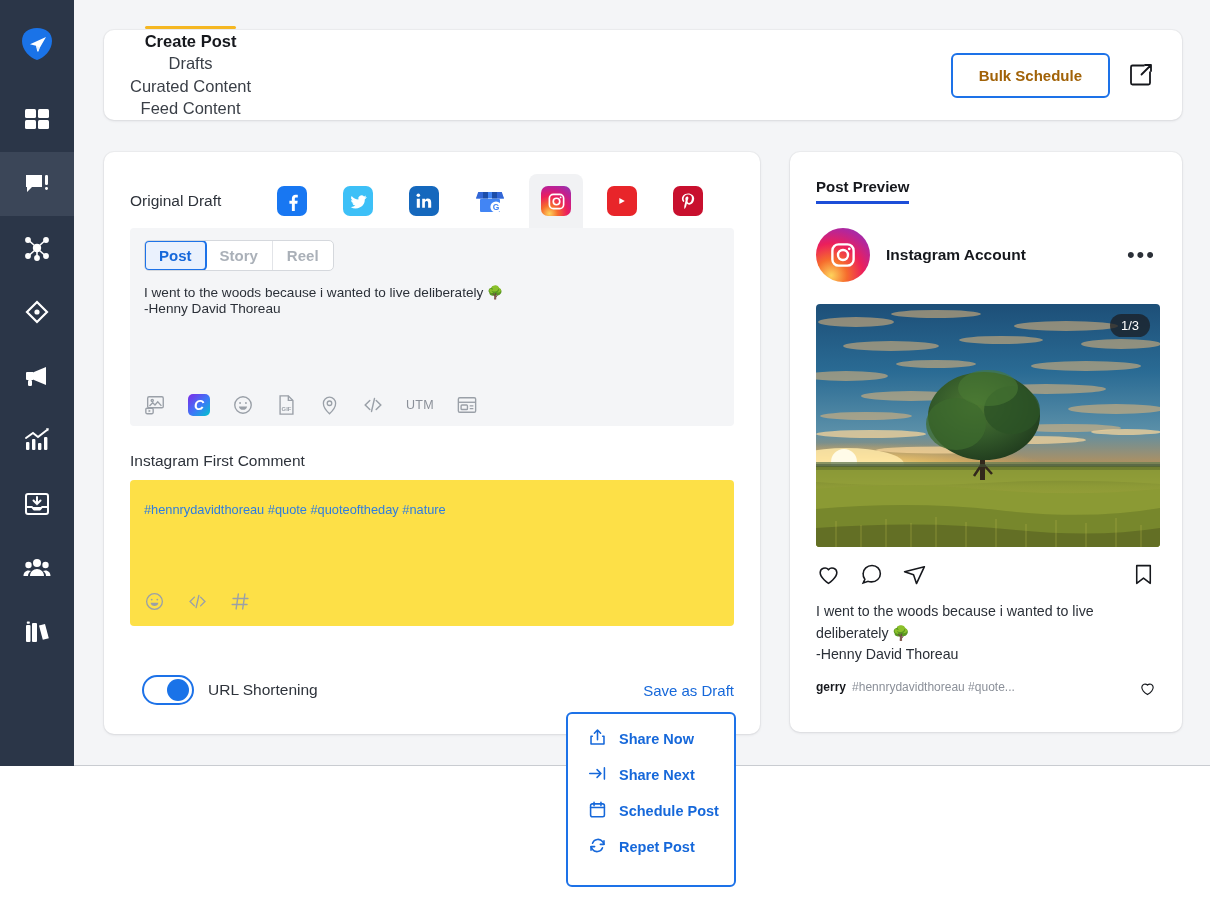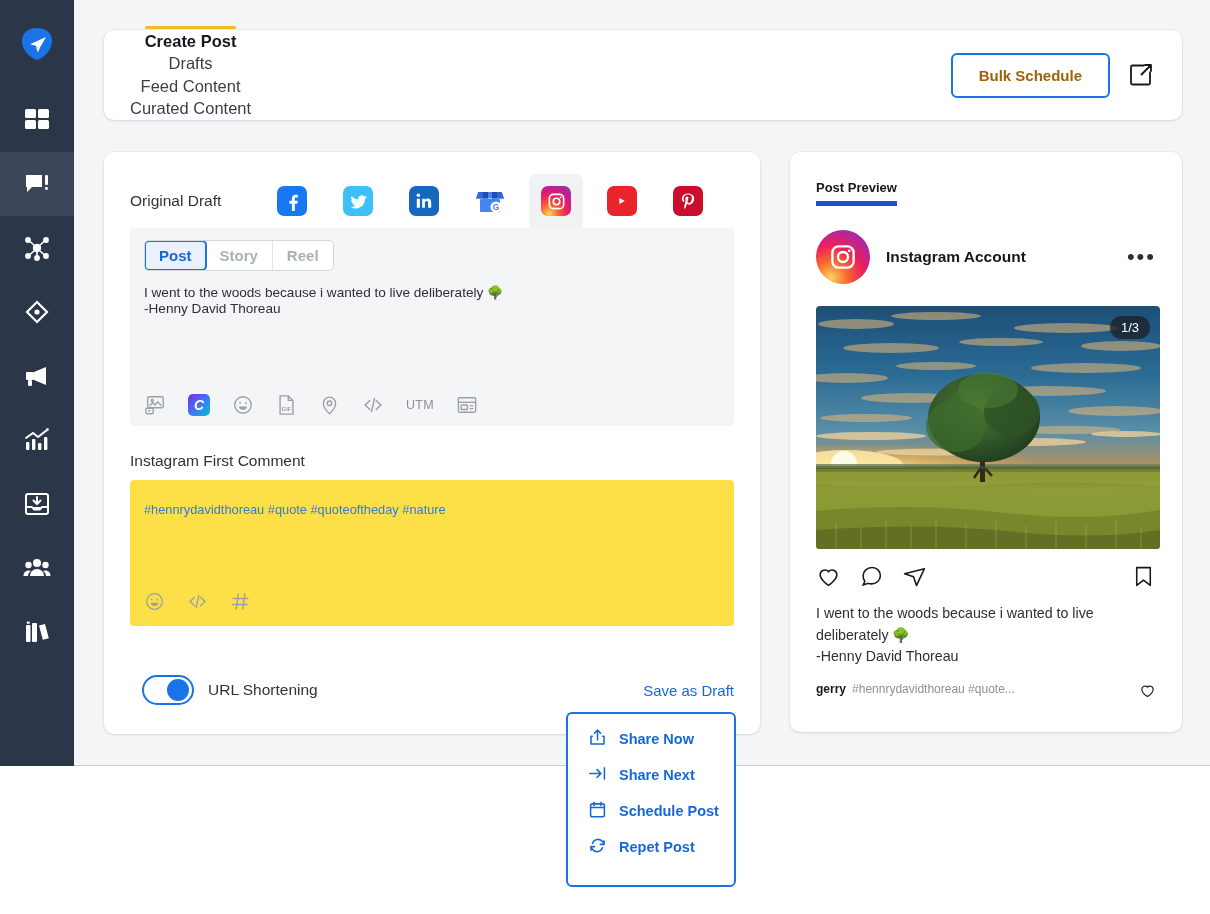--- a/index.html
+++ b/index.html
@@ -198,23 +198,23 @@
 
   
   .preview-card {
     position: absolute; left: 790px; top: 152px;
     width: 392px; height: 580px;
     background: #fff; border-radius: 10px;
     box-shadow: 0 1px 3px rgba(16,24,40,.10), 0 0 0 1px rgba(16,24,40,.03);
     padding: 26px;
   }
   .pv-title {
-    font-size: 13px; font-weight: bold; color: #16181d;
+    font-size: 15px; font-weight: bold; color: #16181d;
     display: inline-block; padding-bottom: 6px;
-    border-bottom: 5px solid #1d4ed8;
+    border-bottom: 3px solid #1d4ed8;
   }
   .pv-head { display: flex; align-items: center; margin-top: 24px; }
   .ig-avatar {
     width: 54px; height: 54px; border-radius: 50%;
     background: radial-gradient(circle at 28% 88%, #fdd35c 0%, #f66c2d 26%, #ec1f5b 52%, #b4269b 76%, #7b3ec8 100%);
     display: flex; align-items: center; justify-content: center;
   }
   .ig-name { margin-left: 16px; font-size: 15.5px; font-weight: bold; color: #16181d; }
   .dots { margin-left: auto; color: #2b3038; font-size: 22px; letter-spacing: 2px; line-height: 8px; cursor: pointer; }
 
@@ -365,24 +365,24 @@
 
   <div class="topcard">
     <div class="tabs">
       <div class="tab active">
           <span>Create Post</span>
         </div>
       <div class="tab">
           <span>Drafts</span>
         </div>
       <div class="tab">
+          <span>Curated Content</span>
+        </div>
+      <div class="tab">
           <span>Feed Content</span>
-        </div>
-      <div class="tab">
-          <span>Curated Content</span>
         </div>
     </div>
     <div class="top-right">
       <button class="bulk-btn">Bulk Schedule</button>
       <span class="expand-icon">
         <svg width="26" height="26" viewBox="0 0 26 26" fill="none" stroke="#16181d" stroke-width="1.8">
           <path d="M16.5 3.5H4.5a1.5 1.5 0 00-1.5 1.5v16a1.5 1.5 0 001.5 1.5h16a1.5 1.5 0 001.5-1.5V9.5"></path>
           <path d="M23 3l-9.5 9.5M23 3h-6M23 3v6" stroke-linecap="round"></path>
         </svg>
       </span>

